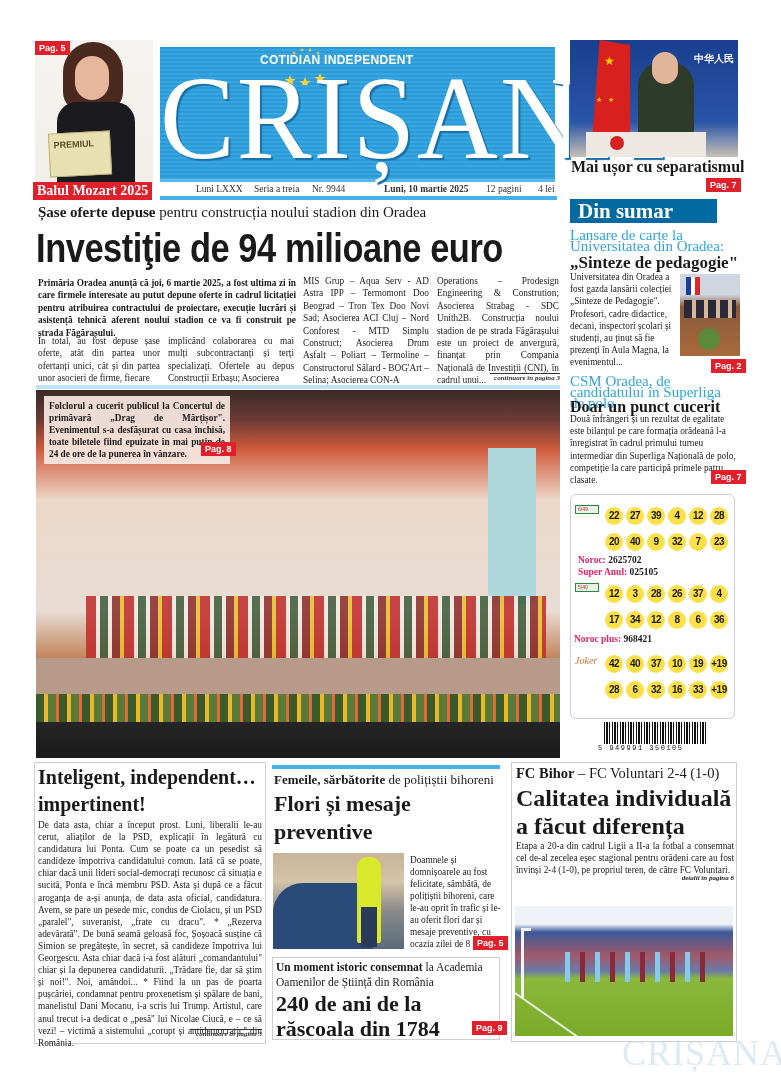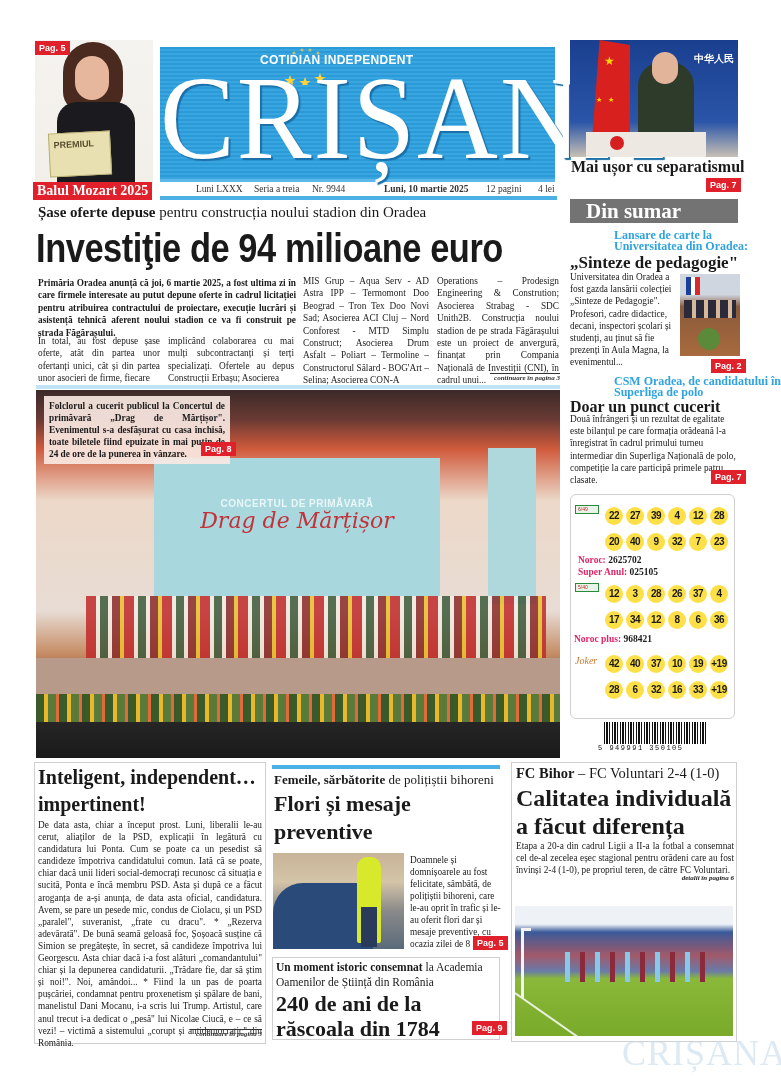--- a/index.html
+++ b/index.html
@@ -29,23 +29,23 @@
 
   #china-photo { left: 570px; top: 40px; width: 168px; height: 117px; background: linear-gradient(180deg,#1a3f8f 0%,#2a55a8 70%,#c8c0b4 100%); }
   #china-photo .flag { position:absolute; left:22px; top:0; width:38px; height:100px; background:#d8201f; clip-path: polygon(20% 0,100% 5%,100% 100%,0 100%); }
   #china-photo .flag i { position:absolute; color:#ffd400; font-style:normal; }
   #china-photo .man { position:absolute; left:68px; top:22px; width:56px; height:80px; background:#2f3b2a; border-radius: 24px 24px 6px 6px; }
   #china-photo .head { position:absolute; left:82px; top:12px; width:26px; height:32px; border-radius:13px; background:#e2b59a; }
   #china-photo .podium { position:absolute; left:16px; top:92px; width:120px; height:25px; background:#ede9e2; }
   #china-photo .emblem { position:absolute; left:40px; top:96px; width:14px; height:14px; border-radius:7px; background:#d62020; }
   #china-photo .cn { position:absolute; right:4px; top:12px; color:#fff; font-family:"DejaVu Sans",sans-serif; font-size:10px; font-weight:bold; }
 
-  #din-sumar { left: 570px; top: 199px; width: 168px; height: 24px; background: #737373; color: #fff; font-size: 21px; font-weight: bold; padding-left: 16px; line-height: 24px; }
-
-  .kicker-blue { color: #2fa3e0; font-weight: bold; font-size: 12px; line-height: 11px; margin-left: 44px; }
+  #din-sumar { left: 570px; top: 199px; width: 147px; height: 24px; background: #0369a1; color: #fff; font-size: 21px; font-weight: bold; padding-left: 8px; line-height: 24px; }
+
+  .kicker-blue { color: #2fa3e0; font-weight: normal; font-size: 15px; line-height: 11px; }
 
   #stadium-kicker { left: 38px; top: 204px; font-size: 15px; }
   #stadium-headline { left: 36px; top: 226px; font-family: "Liberation Sans", sans-serif; font-weight: bold; font-size: 40px; line-height: 44px; letter-spacing: -0.5px; transform: scaleX(0.86); transform-origin: left; white-space: nowrap; color:#1a1a1a; }
   #stadium-lead { left: 38px; top: 277px; width: 258px; font-weight: bold; font-size: 9.3px; line-height: 12.4px; text-align: justify; }
   #stadium-col1 { left: 38px; top: 335px; width: 122px; }
   #stadium-col2 { left: 168px; top: 335px; width: 126px; }
   #stadium-col3 { left: 303px; top: 275px; width: 126px; }
   #stadium-col4 { left: 437px; top: 275px; width: 122px; }
   #stadium-cont { left: 490px; top: 373px; width: 70px; }
   #stadium-rule { left: 36px; top: 385px; width: 524px; height: 4px; background: #bfe4f7; }
@@ -174,24 +174,20 @@
 <div class="abs" id="stadium-headline">Investiţie de 94 milioane euro</div>
 <div class="abs" id="stadium-lead">Primăria Oradea anunță că joi, 6 martie 2025, a fost ultima zi în care firmele interesate au putut depune oferte în cadrul licitației pentru atribuirea contractului de proiectare, execuție lucrări și asistență tehnică aferent noului stadion ce va fi construit pe strada Făgărașului.</div>
 <div class="abs body-text" id="stadium-col1">În total, au fost depuse șase oferte, atât din partea unor ofertanți unici, cât și din partea unor asocieri de firme, fiecare</div>
 <div class="abs body-text" id="stadium-col2">implicând colaborarea cu mai mulți subcontractanți și terți specializați. Ofertele au depus Construcții Erbașu; Asocierea</div>
 <div class="abs body-text" id="stadium-col3">MIS Grup – Aqua Serv - AD Astra IPP – Termomont Doo Beograd – Tron Tex Doo Novi Sad; Asocierea ACI Cluj – Nord Conforest - MTD Simplu Construct; Asocierea Drum Asfalt – Poliart – Termoline – Constructorul Sălard - BOG'Art – Selina; Asocierea CON-A</div>
 <div class="abs body-text" id="stadium-col4">Operations – Prodesign Engineering &amp; Constrution; Asocierea Strabag - SDC Unith2B. Construcția noului stadion de pe strada Făgărașului este un proiect de anvergură, finanțat prin Compania Națională de Investiții (CNI), în cadrul unui...</div>
 <div class="abs cont" id="stadium-cont">continuare în pagina 3</div>
 <div class="abs" id="stadium-rule"></div>
 
 <div class="photo abs" id="concert-photo">
-  <div class="screen">
-    <div class="small">CONCERTUL DE PRIMĂVARĂ</div>
-    <div class="big">Drag de Mărțișor</div>
-  </div>
   <div class="side-screen"></div>
   <div class="choir"></div>
   <div class="stage"></div>
   <div class="flowers"></div>
 </div>
 <div class="abs" id="concert-caption">Folclorul a cucerit publicul la Concertul de primăvară „Drag de Mărțișor". Evenimentul s-a desfășurat cu casa închisă, toate biletele fiind epuizate în mai puțin de 24 de ore de la punerea în vânzare.</div>
 <div class="pag" style="left:201px;top:442px;">Pag. 8</div>
 
 <div class="abs kicker-blue" id="sinteze-kicker">Lansare de carte la Universitatea din Oradea:</div>
 <div class="abs" id="sinteze-title">„Sinteze de pedagogie"</div>

